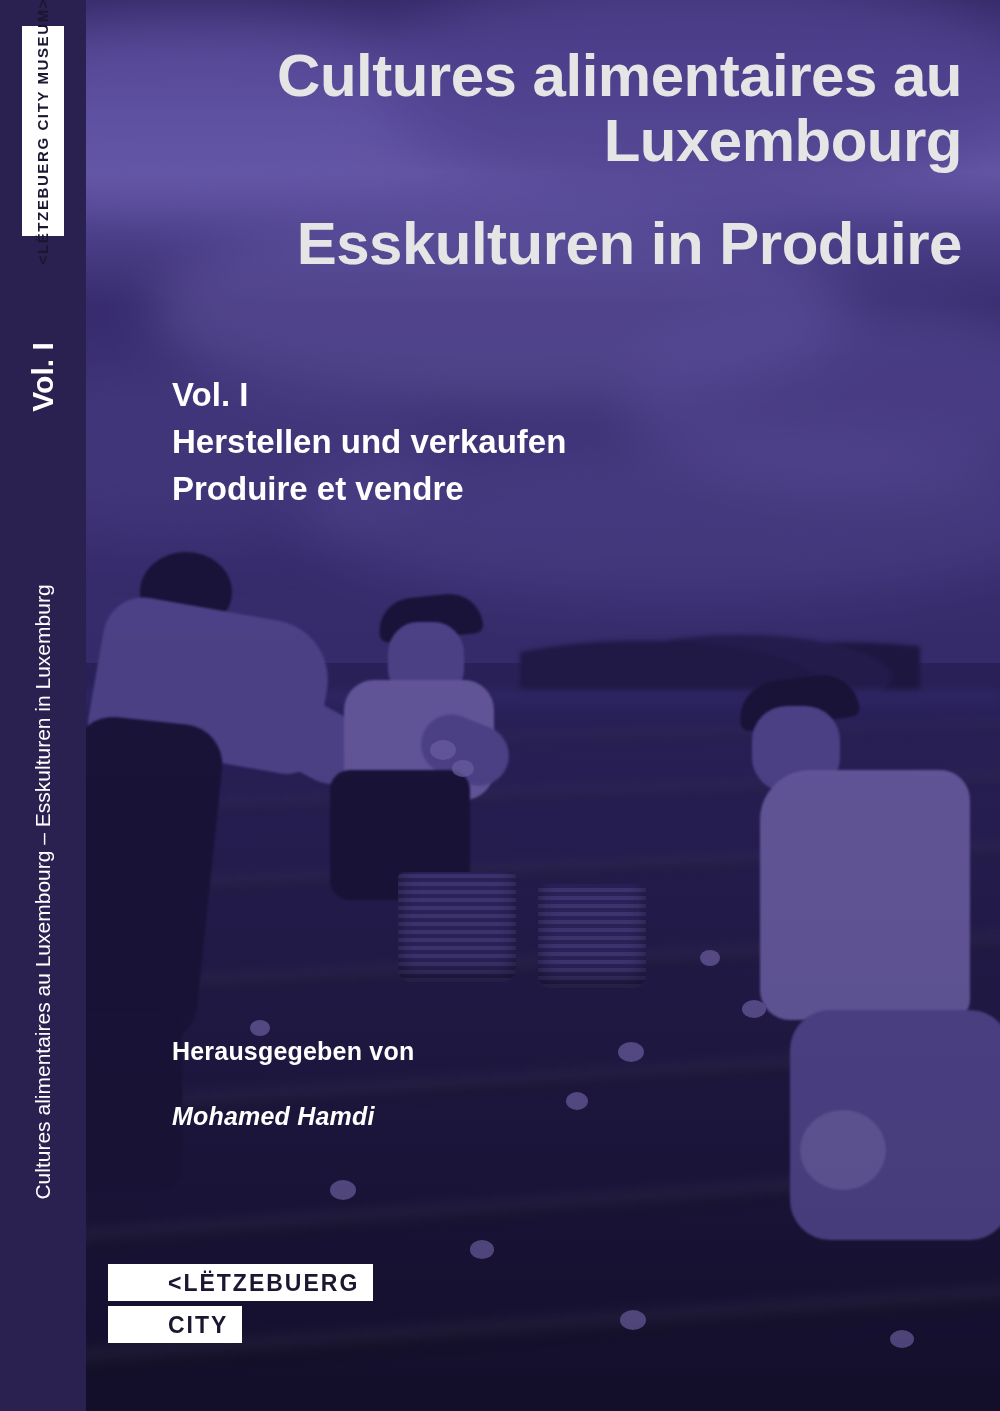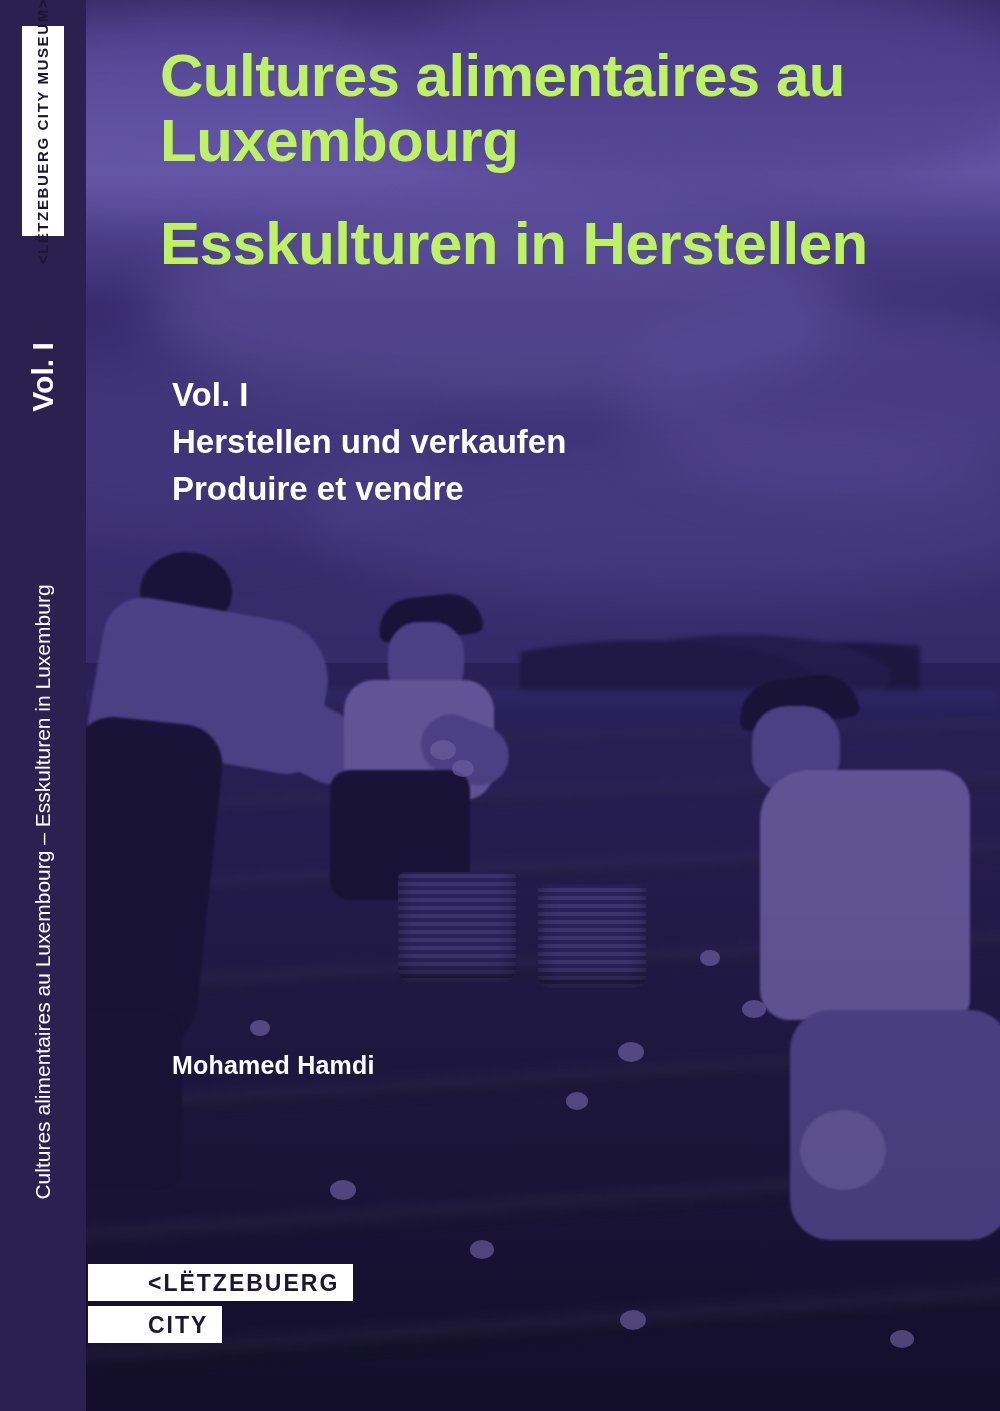--- a/index.html
+++ b/index.html
@@ -170,25 +170,26 @@
     display: inline-block;
     transform: rotate(-90deg);
     transform-origin: center;
     white-space: nowrap;
     margin-top: 410px;
   }
 
   
   .title-fr, .title-de {
     position: absolute;
-    left: 160px;
-    color: #bef264;
+    left: 172px;
+    color: #e5e5e5;
     font-weight: bold;
     line-height: 1.08;
     letter-spacing: -0.5px;
+    text-align: right;
   }
   .title-fr { top: 44px;  font-size: 60px; width: 790px; }
   .title-de { top: 212px; font-size: 60px; width: 790px; }
 
   .vol-block {
     position: absolute;
     left: 172px; top: 372px;
     color: #ffffff;
     font-weight: bold;
     line-height: 1.42;
@@ -198,26 +199,26 @@
 
   .editor-block {
     position: absolute;
     left: 172px; top: 1032px;
     color: #ffffff;
     font-weight: bold;
     font-size: 25px;
     line-height: 1.55;
     letter-spacing: .2px;
   }
-  .editor-block .name { margin-top: 14px; }
+  .editor-block .name { margin-top: 26px; font-style: italic; }
 
   
   .logo-bottom {
     position: absolute;
-    left: 88px; top: 1264px;
+    left: 108px; top: 1264px;
     display: flex;
     flex-direction: column;
     align-items: flex-start;
   }
   .logo-line {
     background: #ffffff;
     color: #1c1630;
     font-weight: bold;
     font-size: 23px;
     letter-spacing: 2px;
@@ -296,29 +297,30 @@
     </div>
     <div class="spine-vol">
       <span>Vol. I</span>
     </div>
     <div class="spine-title">
       <span>Cultures alimentaires au Luxembourg – Esskulturen in Luxemburg</span>
     </div>
   </div>
 
   <div class="title-fr">Cultures alimentaires au Luxembourg</div>
-  <div class="title-de">Esskulturen in Herstellen</div>
+  <div class="title-de">Esskulturen in Produire</div>
 
   <div class="vol-block">
     <div class="vol-num">Vol. I</div>
     <div>Herstellen und verkaufen</div>
     <div>Produire et vendre</div>
   </div>
 
   <div class="editor-block">
+    <div>Herausgegeben von</div>
     <div class="name">Mohamed Hamdi</div>
   </div>
 
   <div class="logo-bottom">
     <div class="logo-line l1">&lt;LËTZEBUERG</div>
     <div class="logo-line l2">CITY</div>
   </div>
 
 </div>
 

